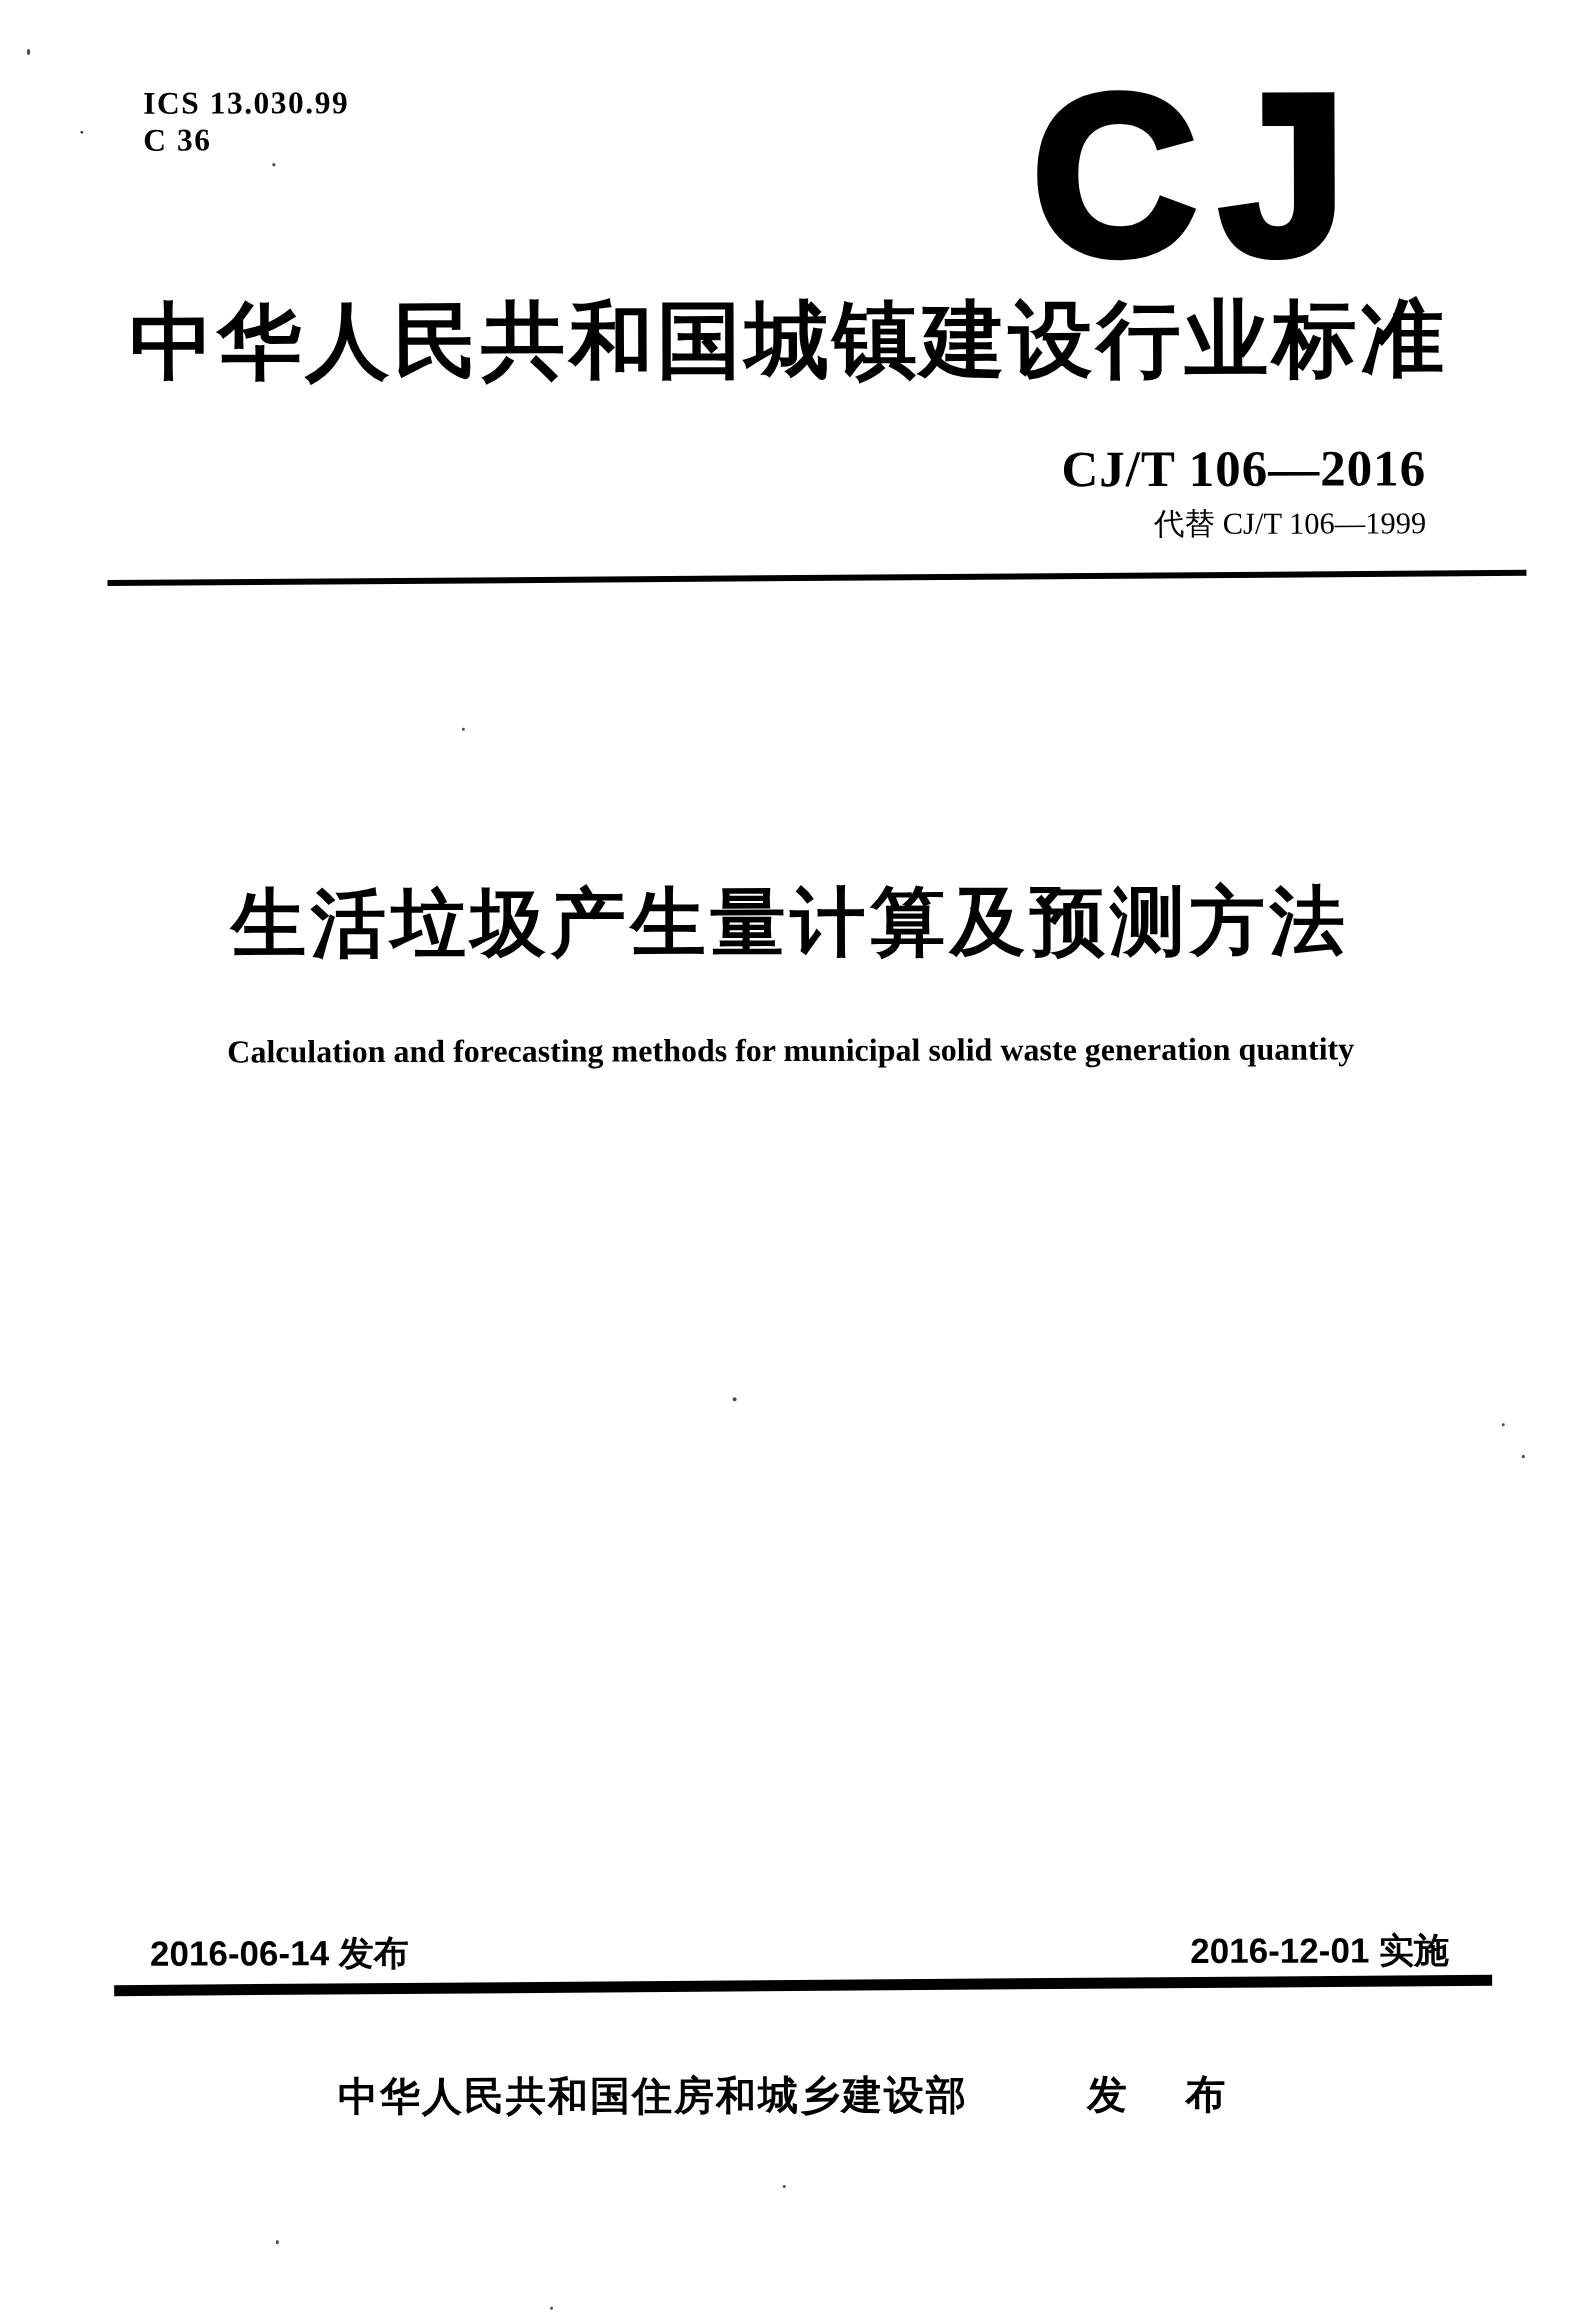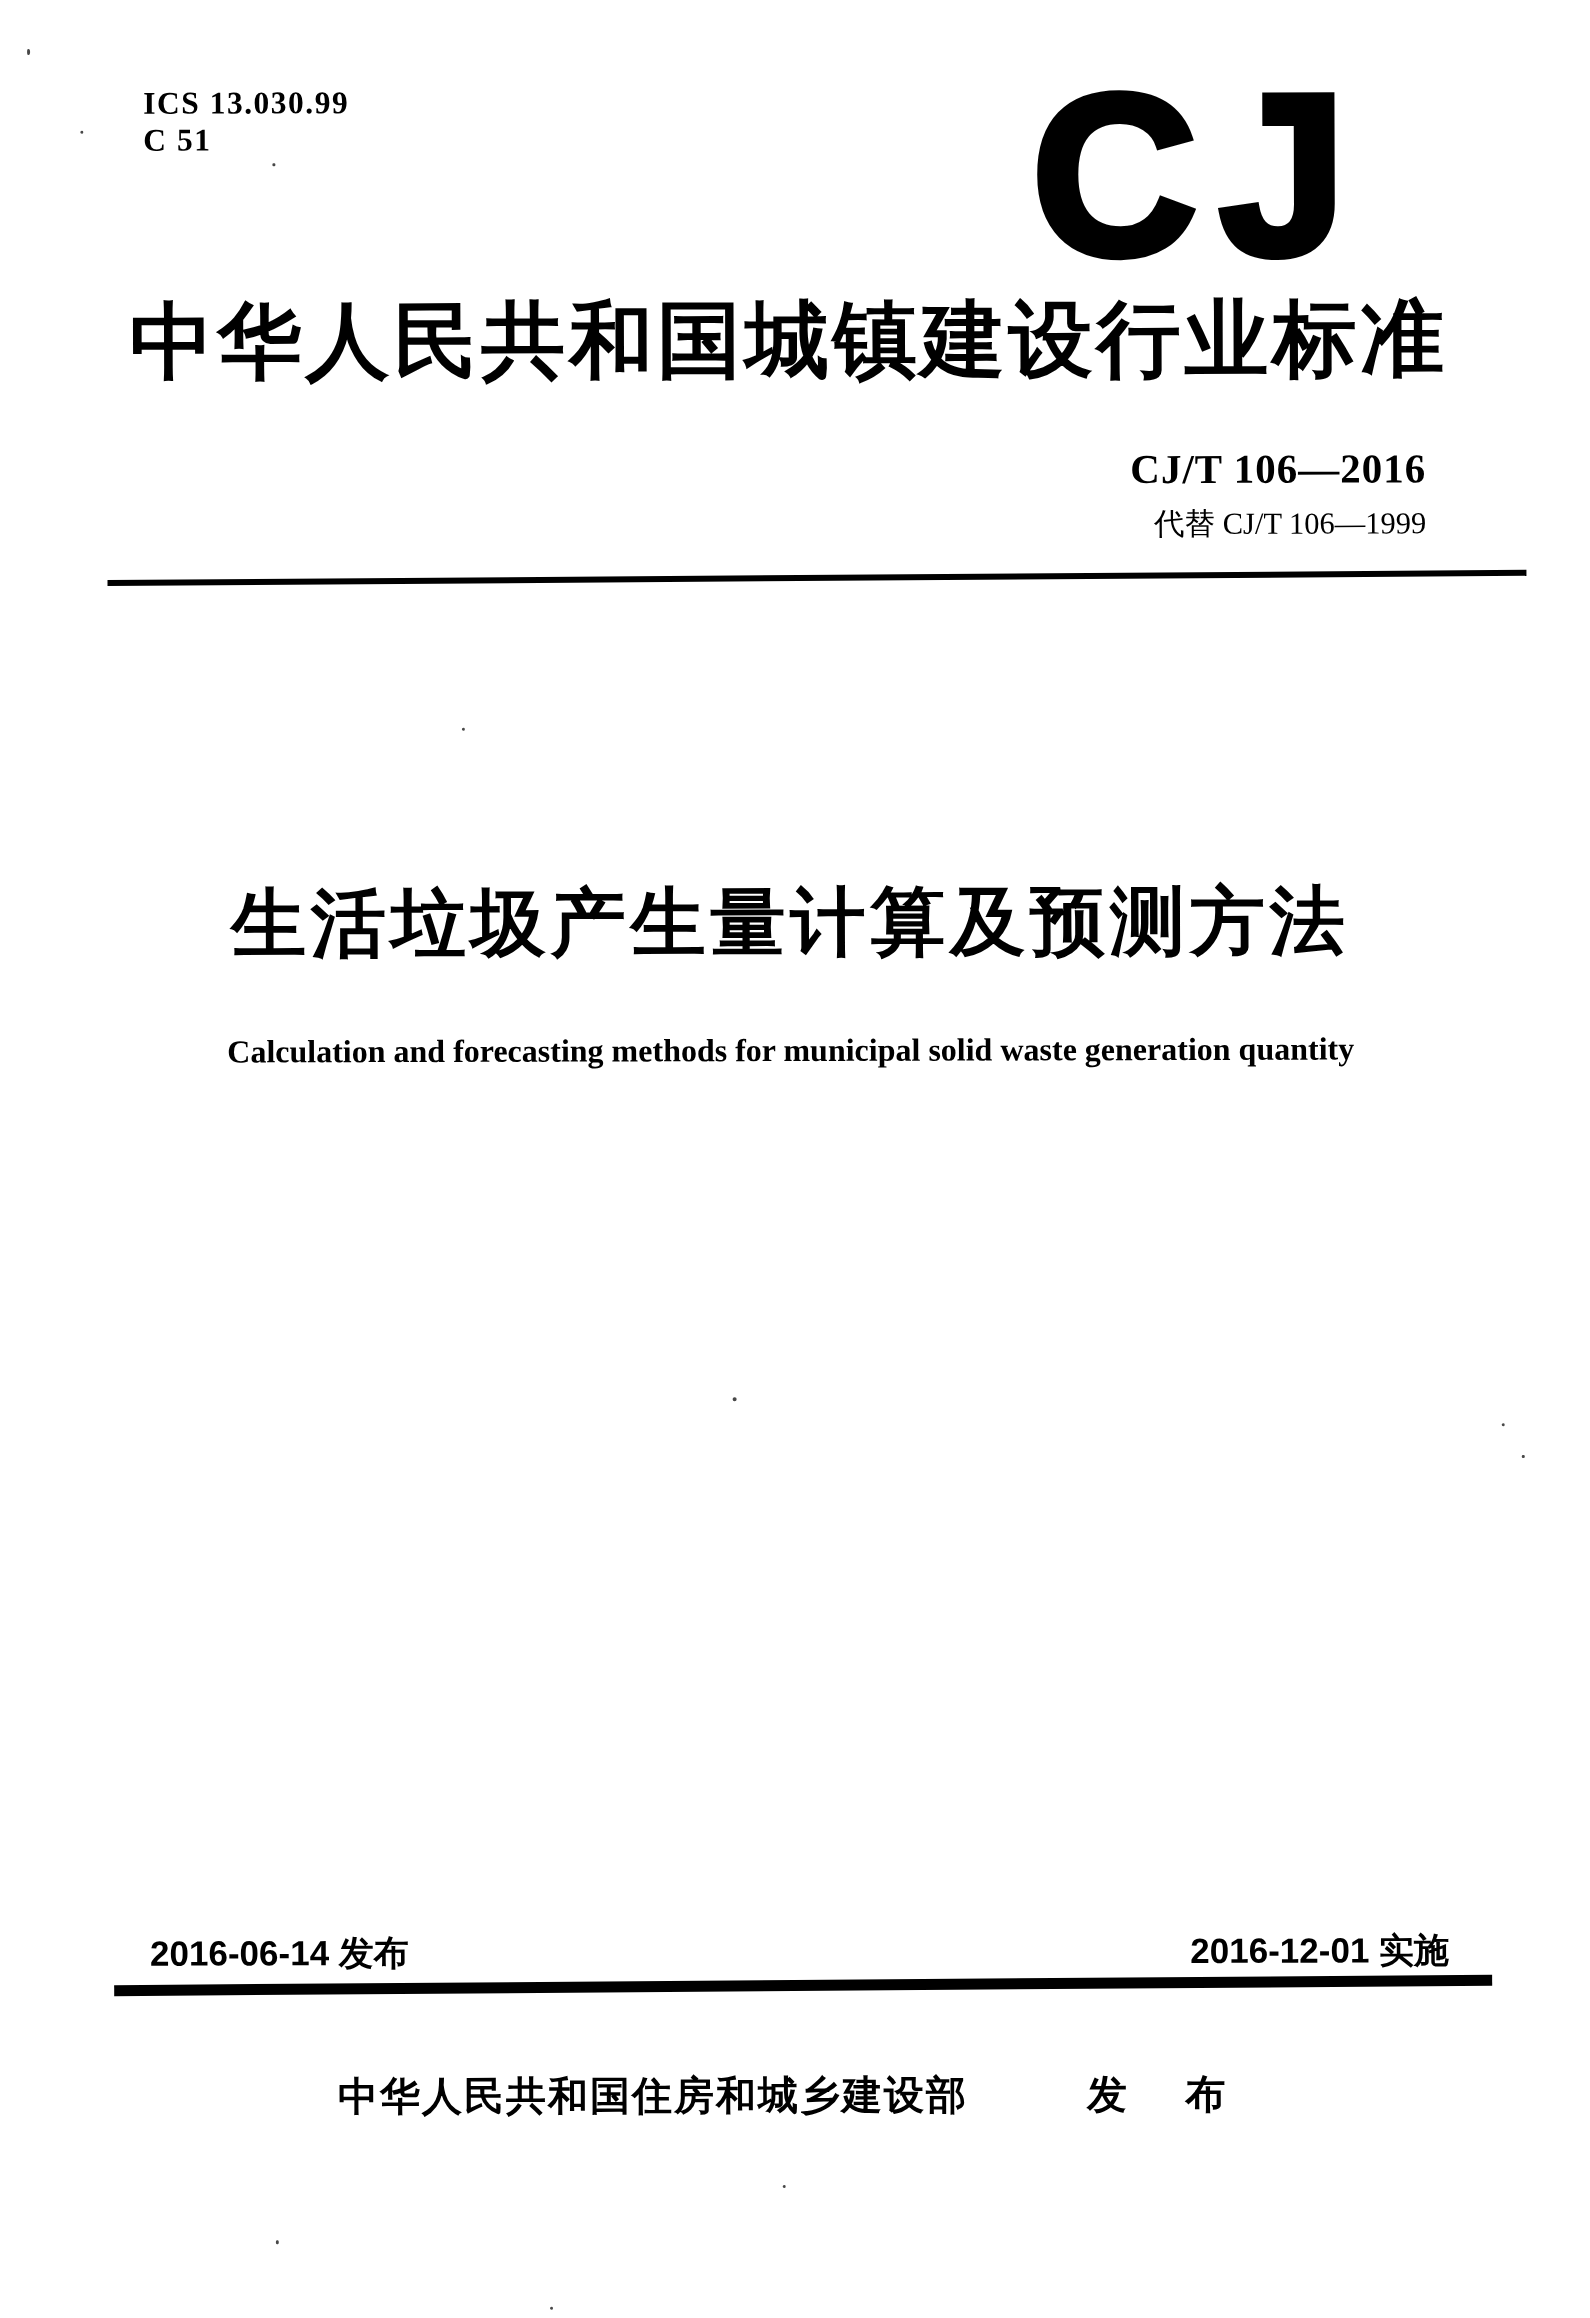--- a/index.html
+++ b/index.html
@@ -68,21 +68,21 @@
   .std-block {
     position: absolute;
     top: 447px;
     right: 154px;
     text-align: right;
     font-family: "Liberation Serif", serif;
     white-space: nowrap;
   }
   .std-code {
     font-weight: bold;
-    font-size: 41px;
+    font-size: 51px;
     line-height: 47px;
     letter-spacing: 1px;
   }
   .std-replaces {
     font-size: 30.5px;
     line-height: 36px;
     margin-top: 13px;
   }
 
   .rule-thin {
@@ -182,21 +182,21 @@
   .sp10 { left: 547px; top: 2306px; width: 3px;  height: 3px; }
 </style>
 </head>
 <body>
 
 <div class="page">
   <div class="page-inner">
 
     <div class="ics-block">
       <div>ICS 13.030.99</div>
-      <div>C 51</div>
+      <div>C 36</div>
     </div>
 
     <div class="cj-logo">CJ</div>
 
     <div class="org-title">中华人民共和国城镇建设行业标准</div>
 
     <div class="std-block">
       <div class="std-code">CJ/T 106—2016</div>
       <div class="std-replaces">代替 CJ/T 106—1999</div>
     </div>

